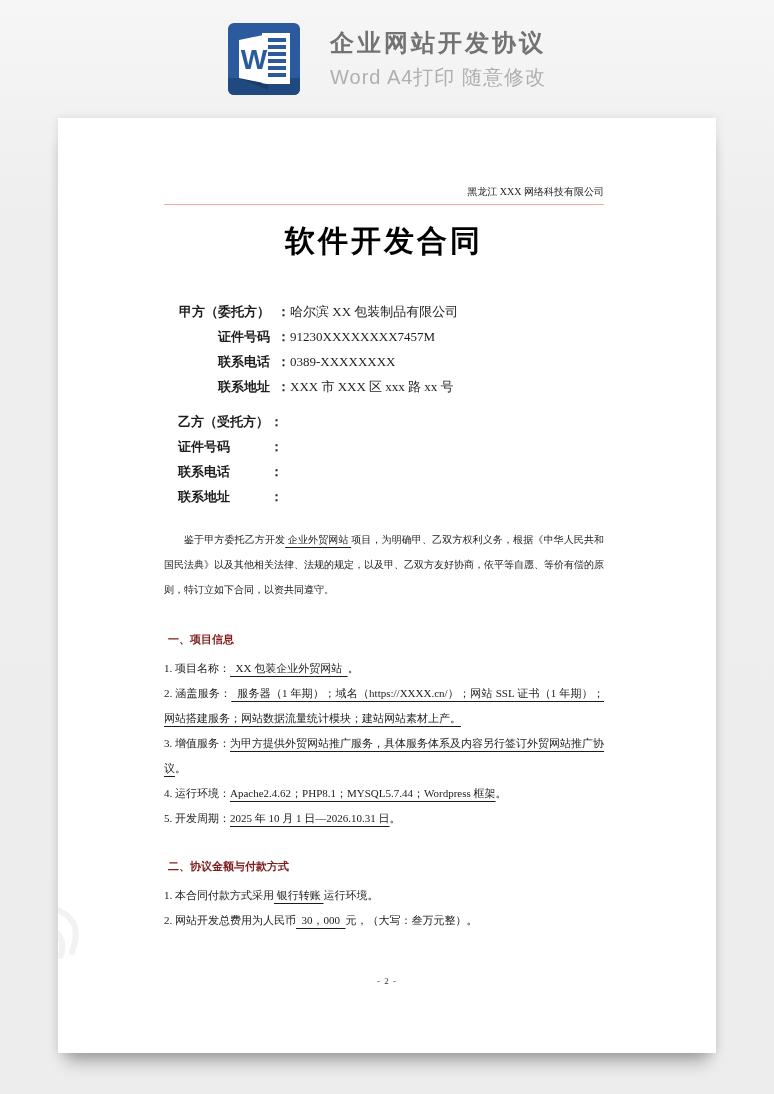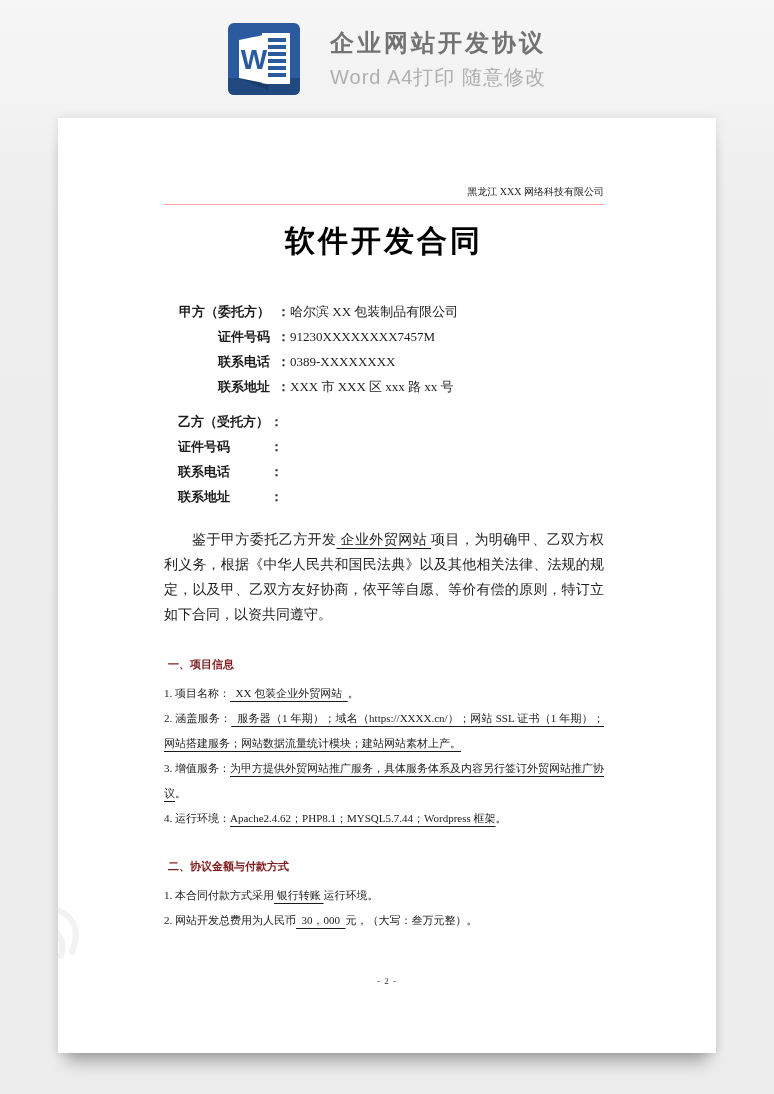--- a/index.html
+++ b/index.html
@@ -82,21 +82,21 @@
     font-size: 13px;
     line-height: 17px;
     margin-bottom: 8px;
   }
   .party-row .flabel { font-weight: bold; width: 92px; }
   .party-row .fcolon { font-weight: bold; width: 20px; }
   .party-row .fvalue { }
 
   .intro {
     margin: 22px 0 0 0;
-    font-size: 14px;
+    font-size: 10px;
     line-height: 25px;
     text-align: justify;
     text-indent: 2em;
   }
 
   .section-heading {
     margin: 4px;
     font-size: 11px;
     line-height: 25px;
     font-weight: bold;
@@ -218,20 +218,21 @@
     </div>
 
     <p class="intro"><span>鉴于甲方委托乙方开发</span><span class="u">&nbsp;企业外贸网站&nbsp;</span><span>项目，为明确甲、乙双方权利义务，根据《中华人民共和国民法典》以及其他相关法律、法规的规定，以及甲、乙双方友好协商，依平等自愿、等价有偿的原则，特订立如下合同，以资共同遵守。</span></p>
 
     <h2 class="section-heading sh1">一、项目信息</h2>
 
     <p class="item"><span>1. 项目名称：</span><span class="u">&nbsp;&nbsp;XX 包装企业外贸网站&nbsp;&nbsp;</span><span>。</span></p>
     <p class="item"><span>2. 涵盖服务：</span><span class="u">&nbsp;&nbsp;服务器（1 年期）；域名（https://XXXX.cn/）；网站 SSL 证书（1 年期）；网站搭建服务；网站数据流量统计模块；建站网站素材上产。</span><span></span></p>
     <p class="item"><span>3. 增值服务：</span><span class="u">为甲方提供外贸网站推广服务，具体服务体系及内容另行签订外贸网站推广协议</span><span>。</span></p>
     <p class="item"><span>4. 运行环境：</span><span class="u">Apache2.4.62；PHP8.1；MYSQL5.7.44；Wordpress 框架</span><span>。</span></p>
+    <p class="item"><span>5. 开发周期：</span><span class="u">2025 年 10 月 1 日—2026.10.31 日</span><span>。</span></p>
 
     <h2 class="section-heading sh2">二、协议金额与付款方式</h2>
 
     <p class="item"><span>1. 本合同付款方式采用</span><span class="u">&nbsp;银行转账&nbsp;</span><span>运行环境。</span></p>
     <p class="item"><span>2. 网站开发总费用为人民币</span><span class="u">&nbsp;&nbsp;30，000&nbsp;&nbsp;</span><span>元，（大写：叁万元整）。</span></p>
 
     <div class="page-footer">- 2 -</div>
   </div>
 
   <svg class="wm" width="64" height="74" viewBox="0 0 64 74">

